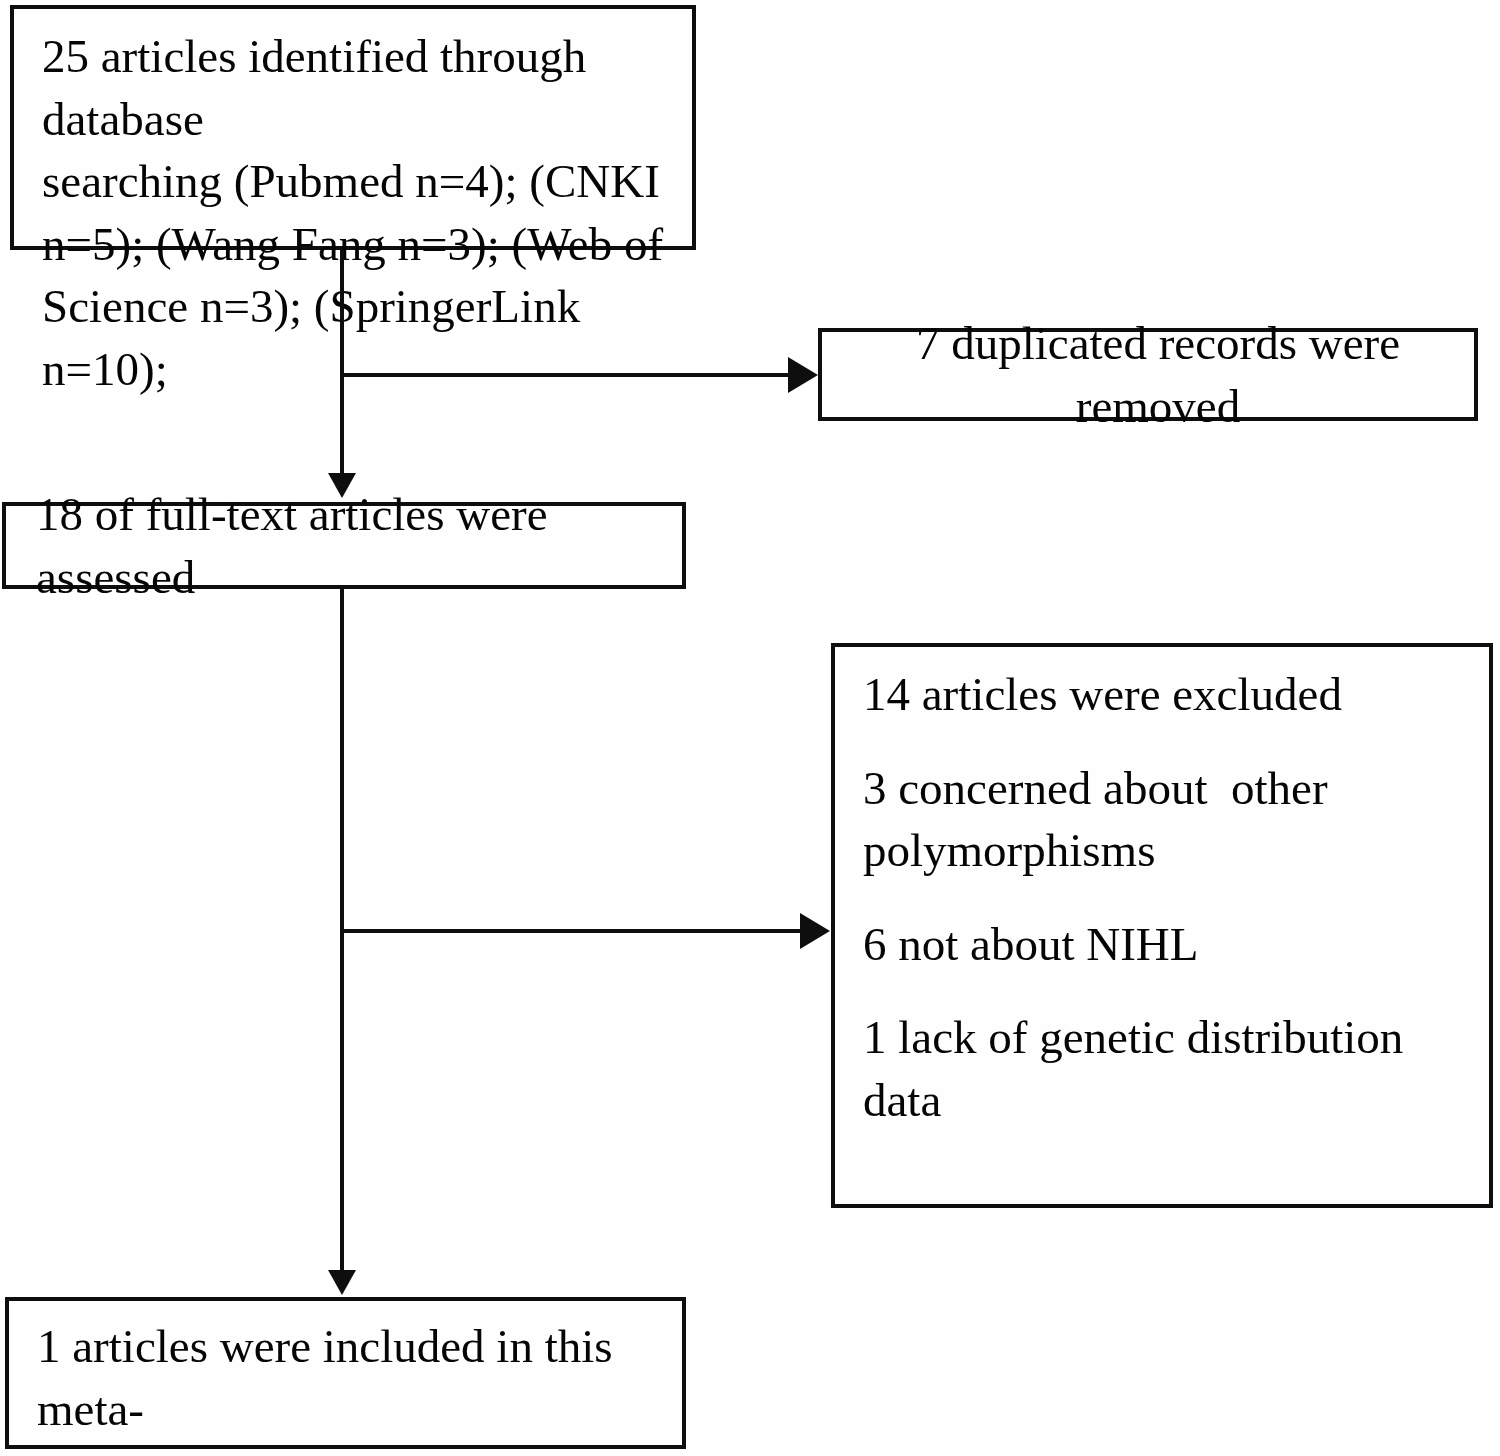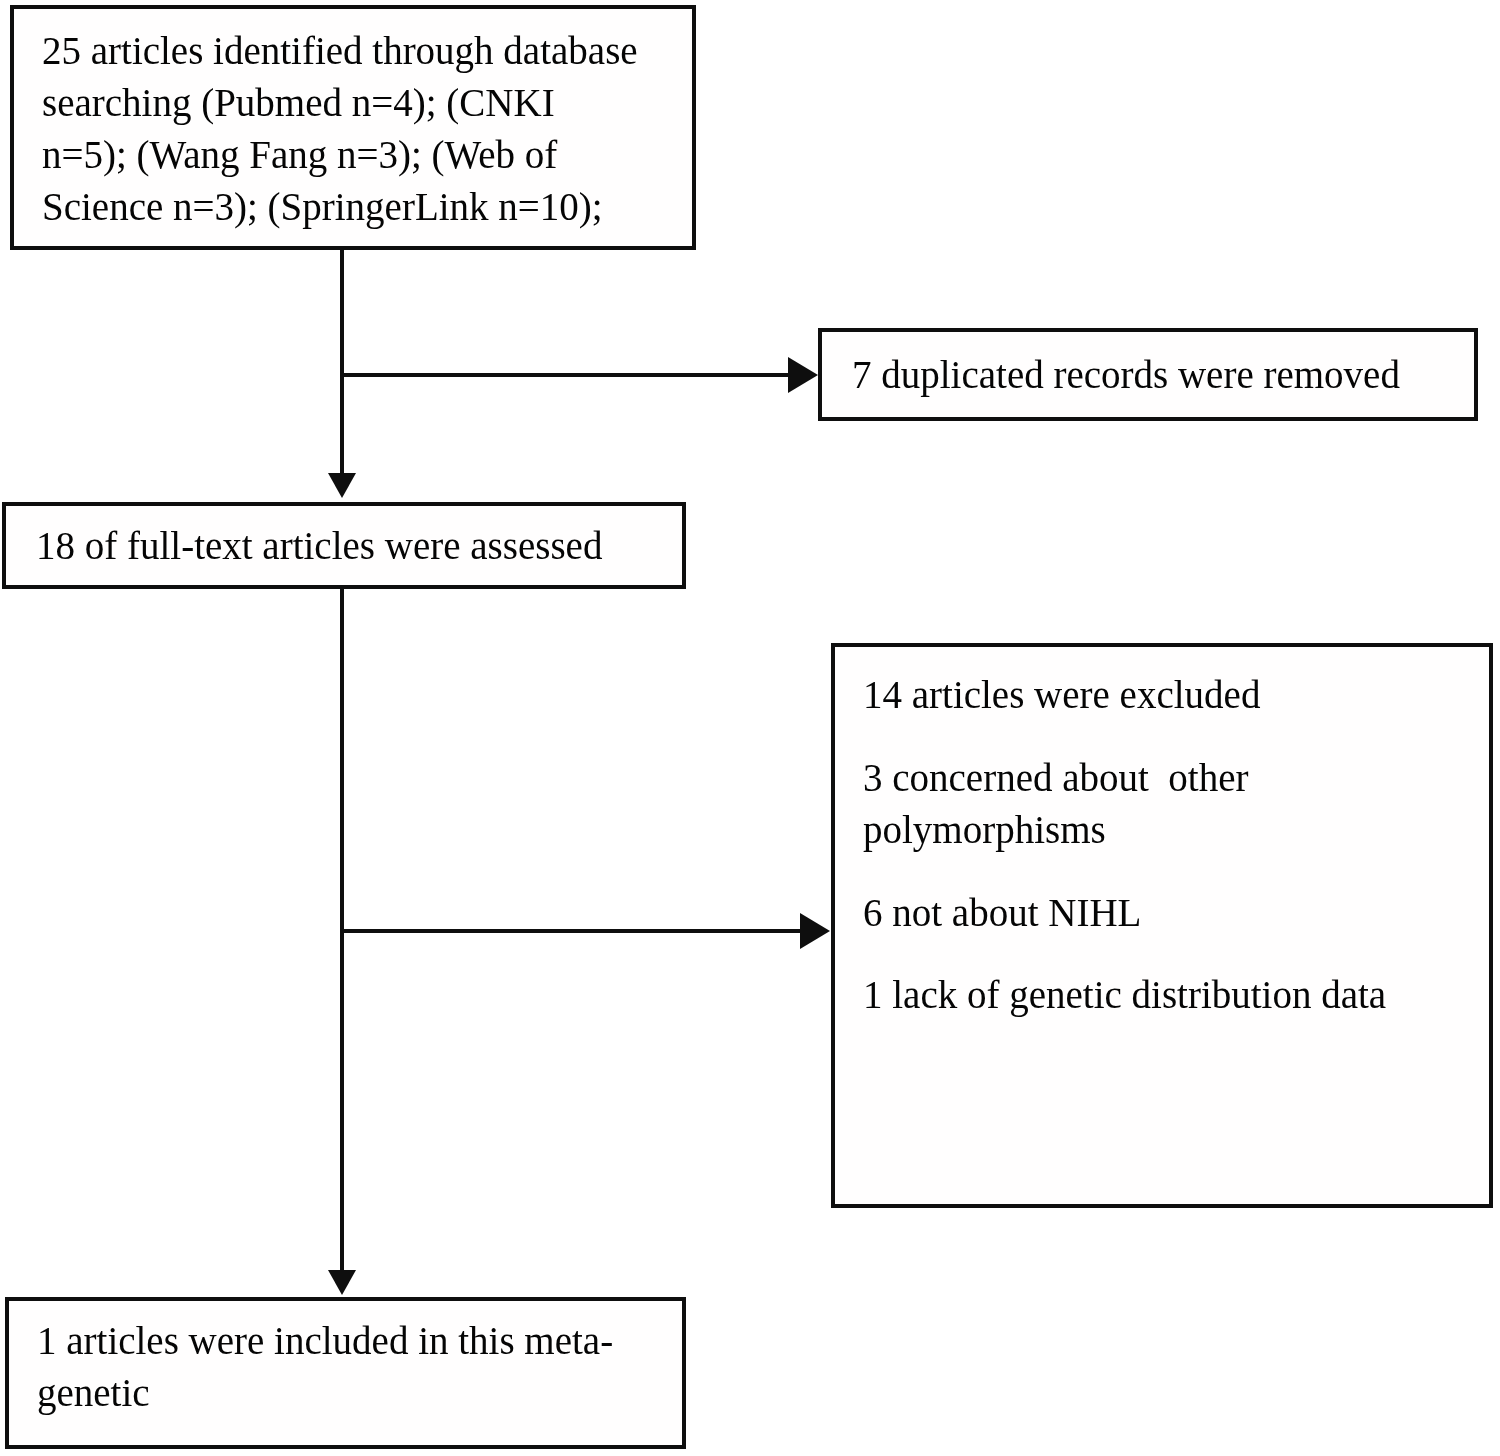--- a/index.html
+++ b/index.html
@@ -14,38 +14,38 @@
     background: #ffffff;
     font-family: "Liberation Serif", serif;
     color: #050505;
     overflow: hidden;
   }
   .node {
     position: absolute;
     box-sizing: border-box;
     background: #fffefe;
     border: 4px solid #0e0e0e;
-    font-size: 39px;
+    font-size: 47px;
     line-height: 1.33;
   }
   .node .ln, .node .para .ln {
     white-space: pre-wrap;
   }
   .v-center {
     display: flex;
     flex-direction: column;
     justify-content: center;
   }
   
   #box-identified { left: 10px;  top: 5px;    width: 686px; height: 245px; padding: 16px 10px 0 28px; }
-  #box-duplicates { left: 818px; top: 328px;  width: 660px; height: 93px;  padding: 0 10px 0 30px; }
+  #box-duplicates { left: 818px; top: 328px;  width: 660px; height: 93px;  padding: 0 10px 0 30px; text-align: center; }
   #box-assessed   { left: 2px;   top: 502px;  width: 684px; height: 87px;  padding: 0 10px 0 30px; font-family: Liberation Serif, serif; }
   #box-excluded   { left: 831px; top: 643px;  width: 662px; height: 565px; padding: 14px 14px 0 28px; }
   #box-included   { left: 5px;   top: 1297px; width: 681px; height: 152px; padding: 14px 10px 0 28px; }
-  #box-excluded .para { margin: 8px 0 31px 0; }
+  #box-excluded .para { margin: 2px 0 31px 0; }
   
   .line {
     position: absolute;
     background: #0e0e0e;
   }
   #vline-1 { left: 340px; top: 250px; width: 4px;   height: 224px; }
   #hline-1 { left: 342px; top: 373px; width: 448px; height: 4px; }
   #vline-2 { left: 340px; top: 589px; width: 4px;   height: 683px; }
   #hline-2 { left: 342px; top: 929px; width: 460px; height: 4px; }
   

